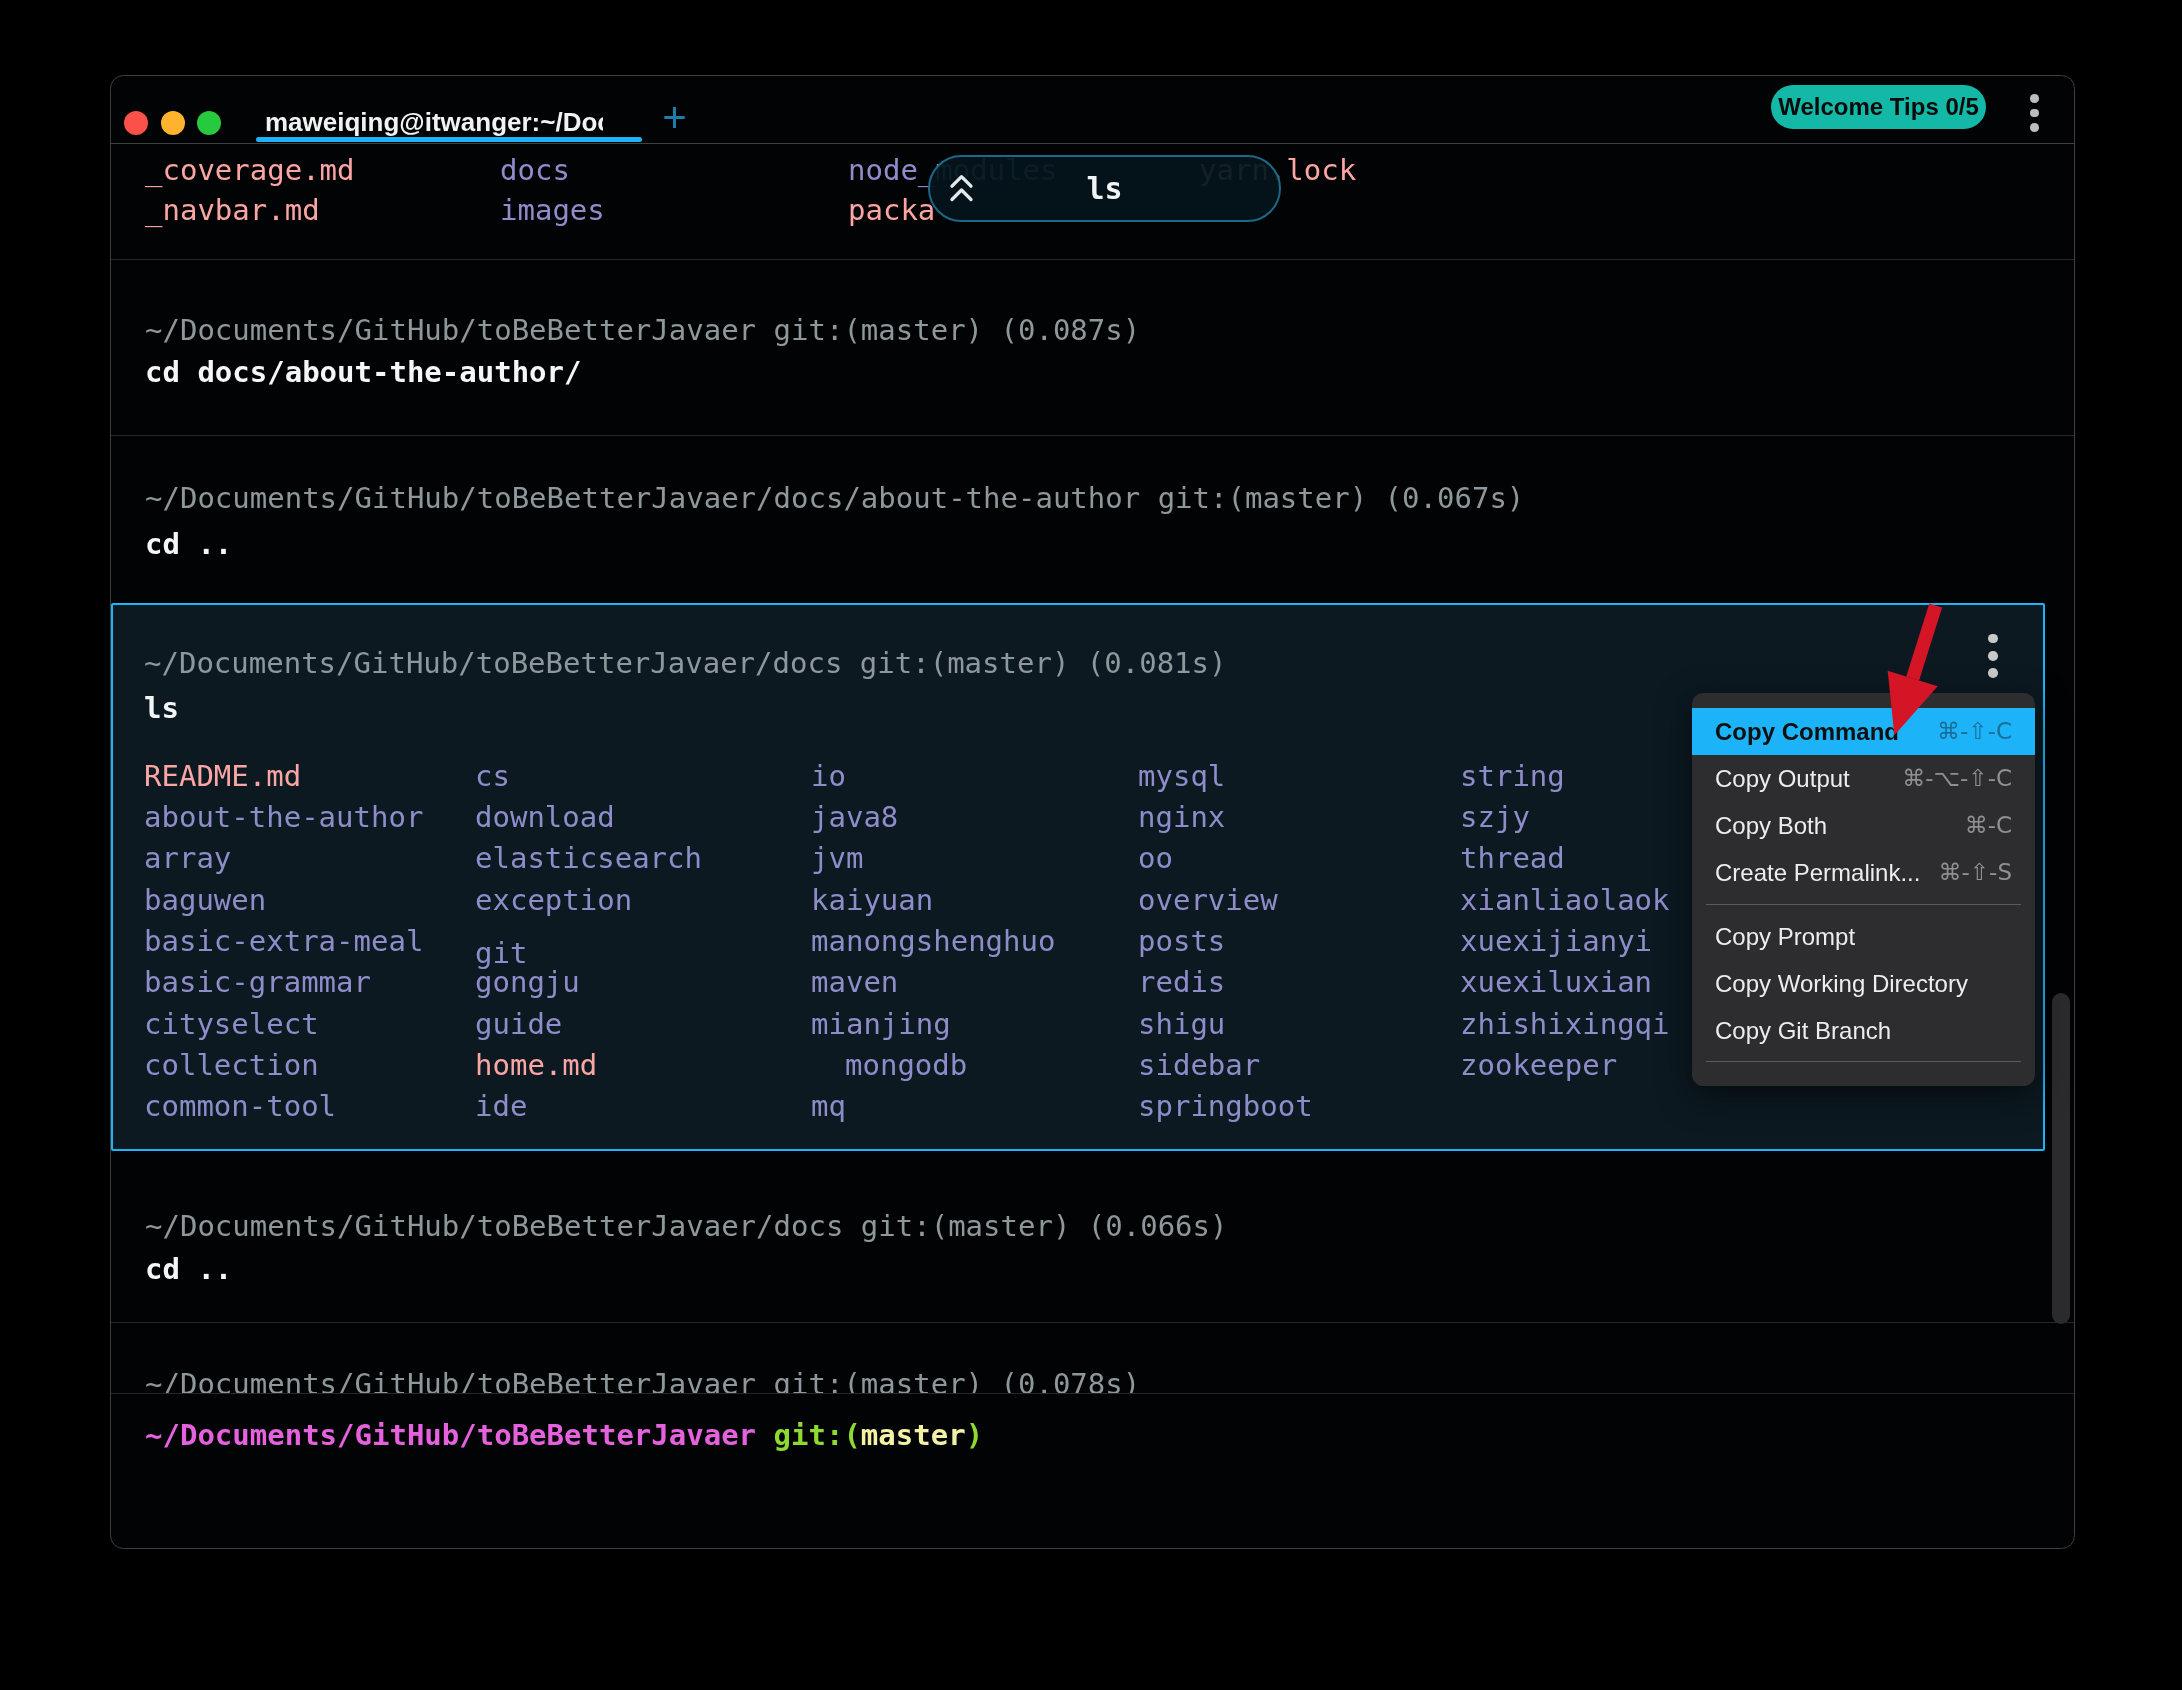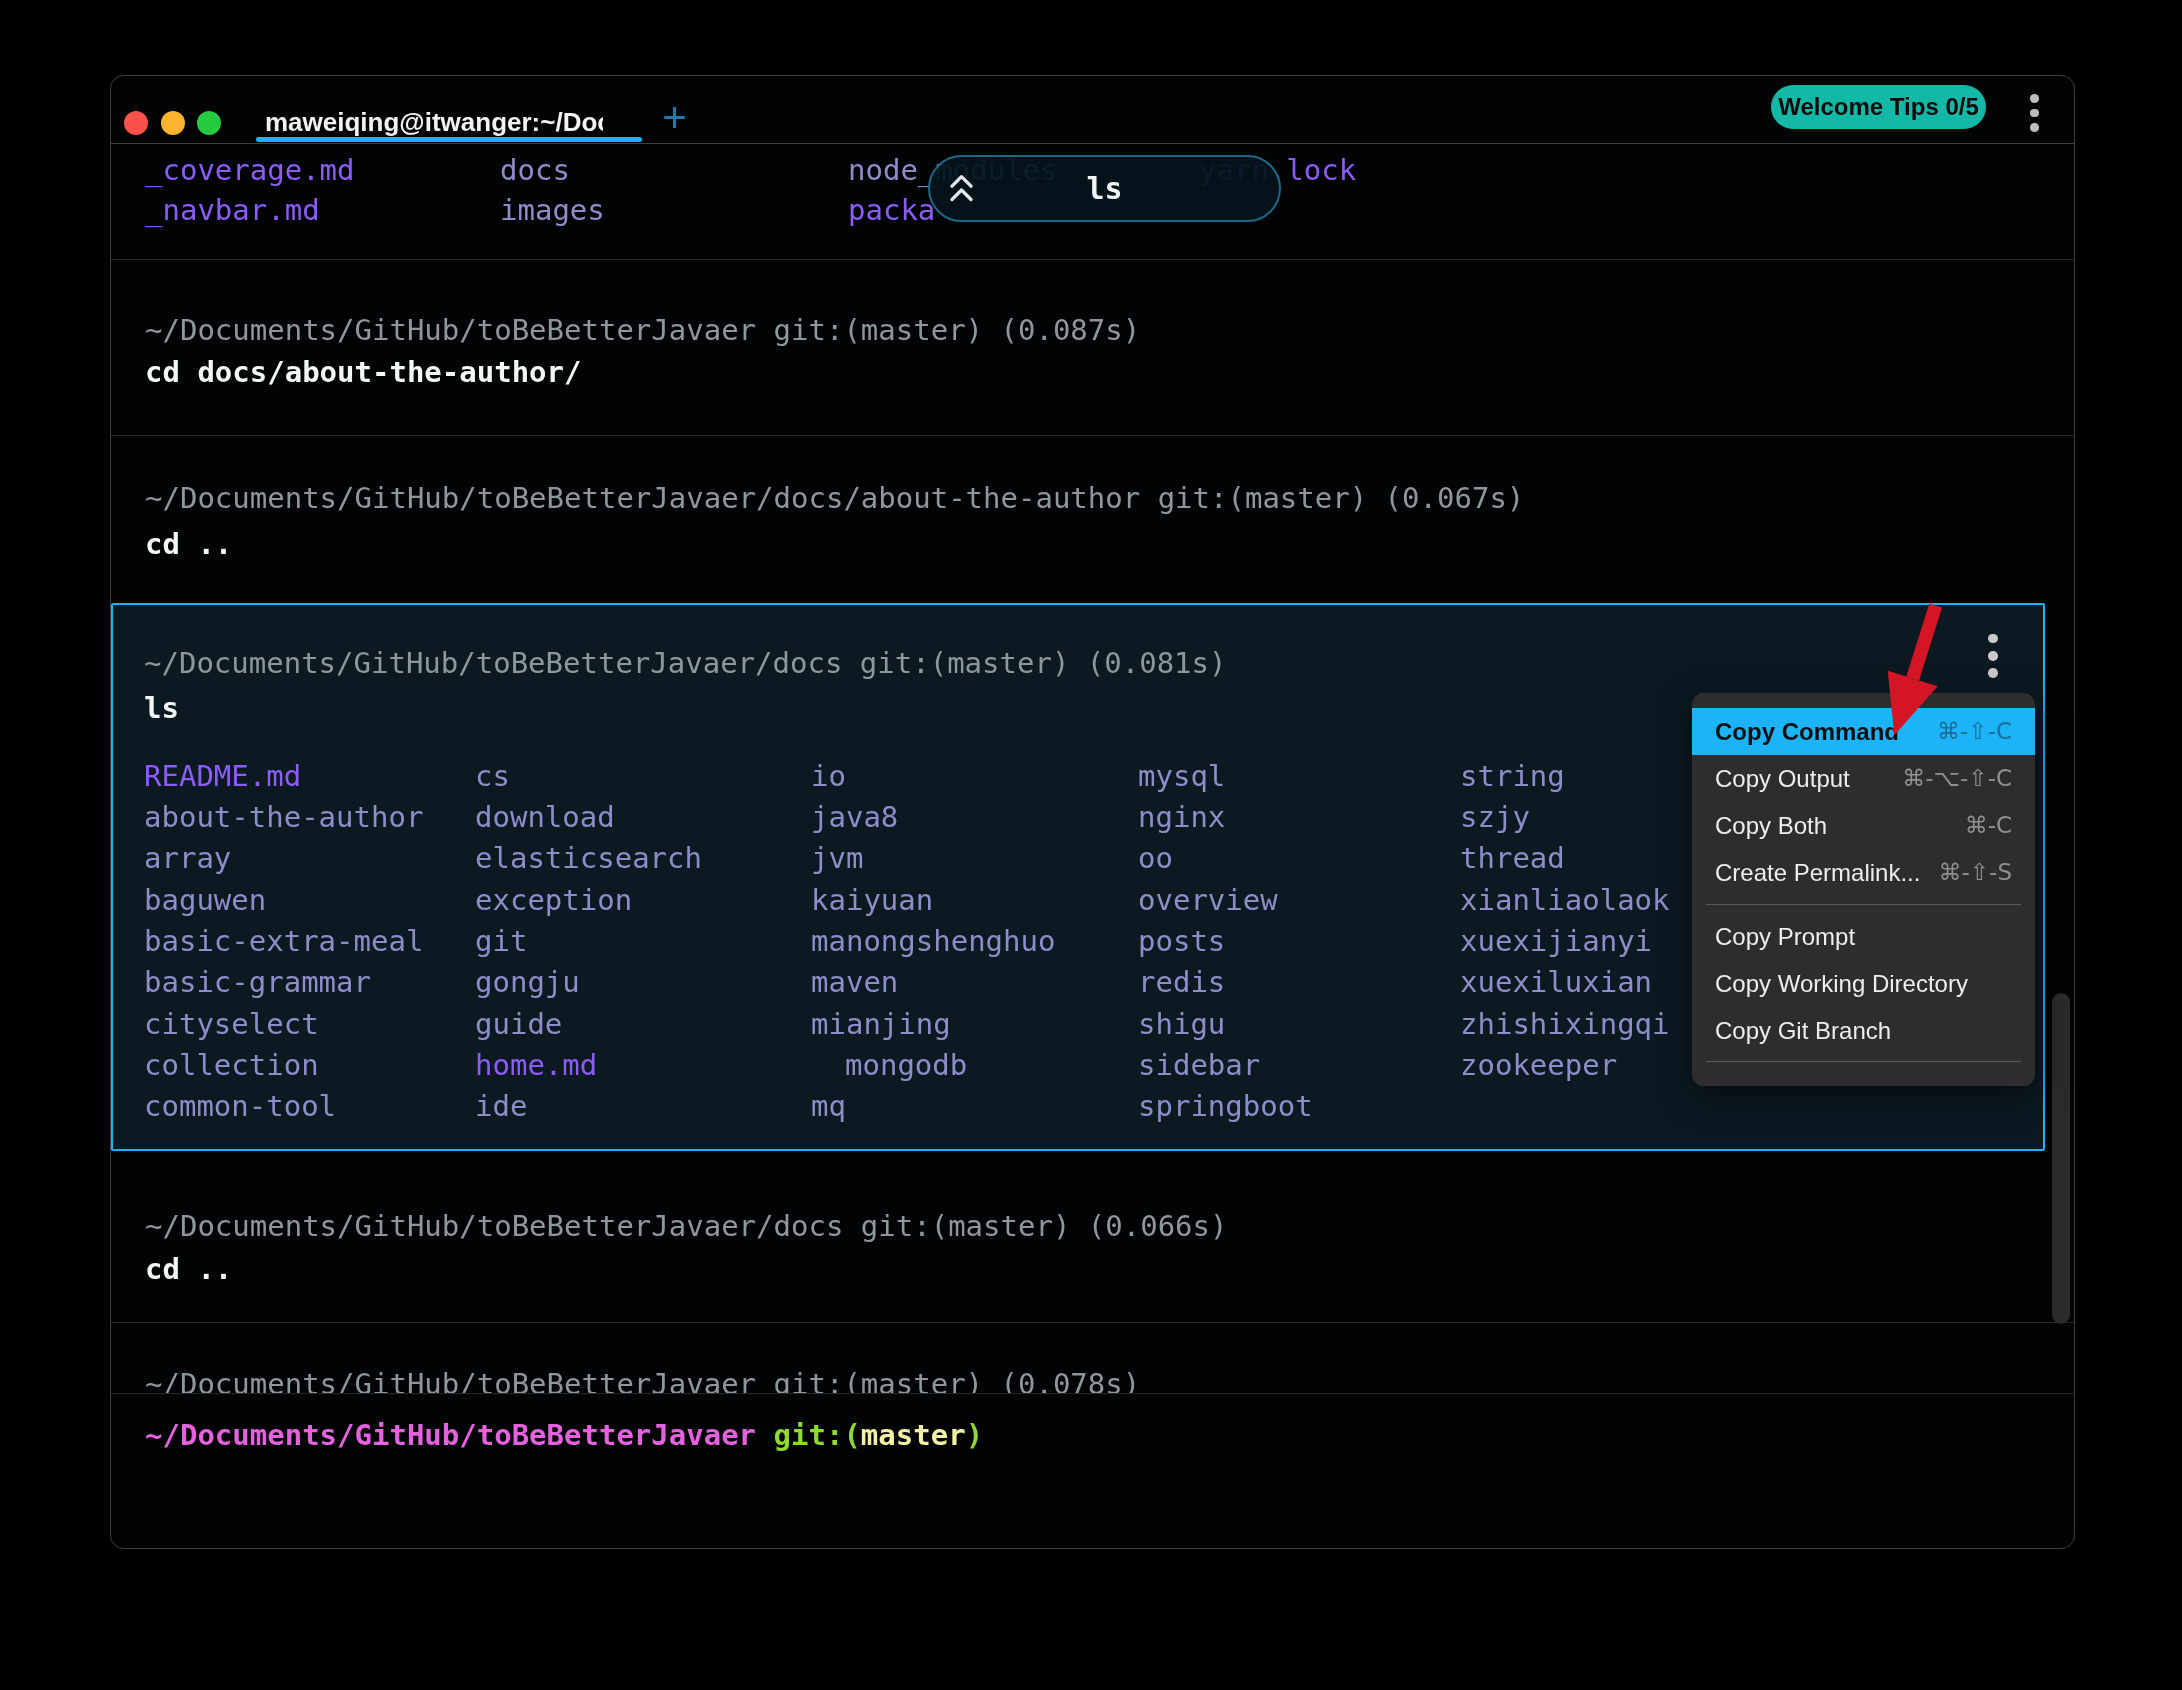--- a/index.html
+++ b/index.html
@@ -33,21 +33,21 @@
     text-align:center;
   }
   .kebab{position:absolute;display:flex;flex-direction:column;align-items:center;}
   .kebab i{display:block;border-radius:50%;background:#bdbdbd;}
   .tb-kebab{left:1919px;top:15.4px;}
   .tb-kebab i{width:8.6px;height:8.6px;margin:2.9px 0;}
   .mline{position:absolute;left:34px;white-space:pre;}
   .hdr{color:#8e989c;font:29px/35px "DejaVu Sans Mono",monospace;}
   .cmd{color:#f4f7f7;font:bold 29px/35px "DejaVu Sans Mono",monospace;}
   .t-dir{color:#8f8cca;font-weight:bold;}
-  .t-file{color:#8b5cf6;}
+  .t-file{color:#fca5a5;}
   .divider{position:absolute;left:0;width:100%;height:1px;background:#272727;}
   .cell{position:absolute;font:29px/40px "DejaVu Sans Mono",monospace;white-space:pre;}
   
   .cmd-pill{
     position:absolute;left:817px;top:79px;width:353px;height:67px;border-radius:35px;
     border:2.9px solid #1d6886;background:rgba(3,20,27,0.93);box-sizing:border-box;
     display:flex;align-items:center;justify-content:center;z-index:5;
   }
   .cmd-pill .pill-label{color:#f0f4f4;font:bold 30px/30px "DejaVu Sans Mono",monospace;}
   .pill-icon{position:absolute;left:15.4px;top:13.4px;}
@@ -151,21 +151,21 @@
           <span class="cell t-dir" style="left: 31px; top: 275px;">baguwen</span>
           <span class="cell t-dir" style="left: 31px; top: 316px;">basic-extra-meal</span>
           <span class="cell t-dir" style="left: 31px; top: 357px;">basic-grammar</span>
           <span class="cell t-dir" style="left: 31px; top: 399px;">cityselect</span>
           <span class="cell t-dir" style="left: 31px; top: 440px;">collection</span>
           <span class="cell t-dir" style="left: 31px; top: 481px;">common-tool</span>
           <span class="cell t-dir" style="left: 362px; top: 151px;">cs</span>
           <span class="cell t-dir" style="left: 362px; top: 192px;">download</span>
           <span class="cell t-dir" style="left: 362px; top: 233px;">elasticsearch</span>
           <span class="cell t-dir" style="left: 362px; top: 275px;">exception</span>
-          <span class="cell t-dir" style="left: 362px; top: 316px;">git</span>
+          <span class="cell t-dir" style="left: 362px; top: 328px;">git</span>
           <span class="cell t-dir" style="left: 362px; top: 357px;">gongju</span>
           <span class="cell t-dir" style="left: 362px; top: 399px;">guide</span>
           <span class="cell t-file" style="left: 362px; top: 440px;">home.md</span>
           <span class="cell t-dir" style="left: 362px; top: 481px;">ide</span>
           <span class="cell t-dir" style="left: 698px; top: 151px;">io</span>
           <span class="cell t-dir" style="left: 698px; top: 192px;">java8</span>
           <span class="cell t-dir" style="left: 698px; top: 233px;">jvm</span>
           <span class="cell t-dir" style="left: 698px; top: 275px; text-align: center;">kaiyuan</span>
           <span class="cell t-dir" style="left: 698px; top: 316px;">manongshenghuo</span>
           <span class="cell t-dir" style="left: 698px; top: 357px;">maven</span>

